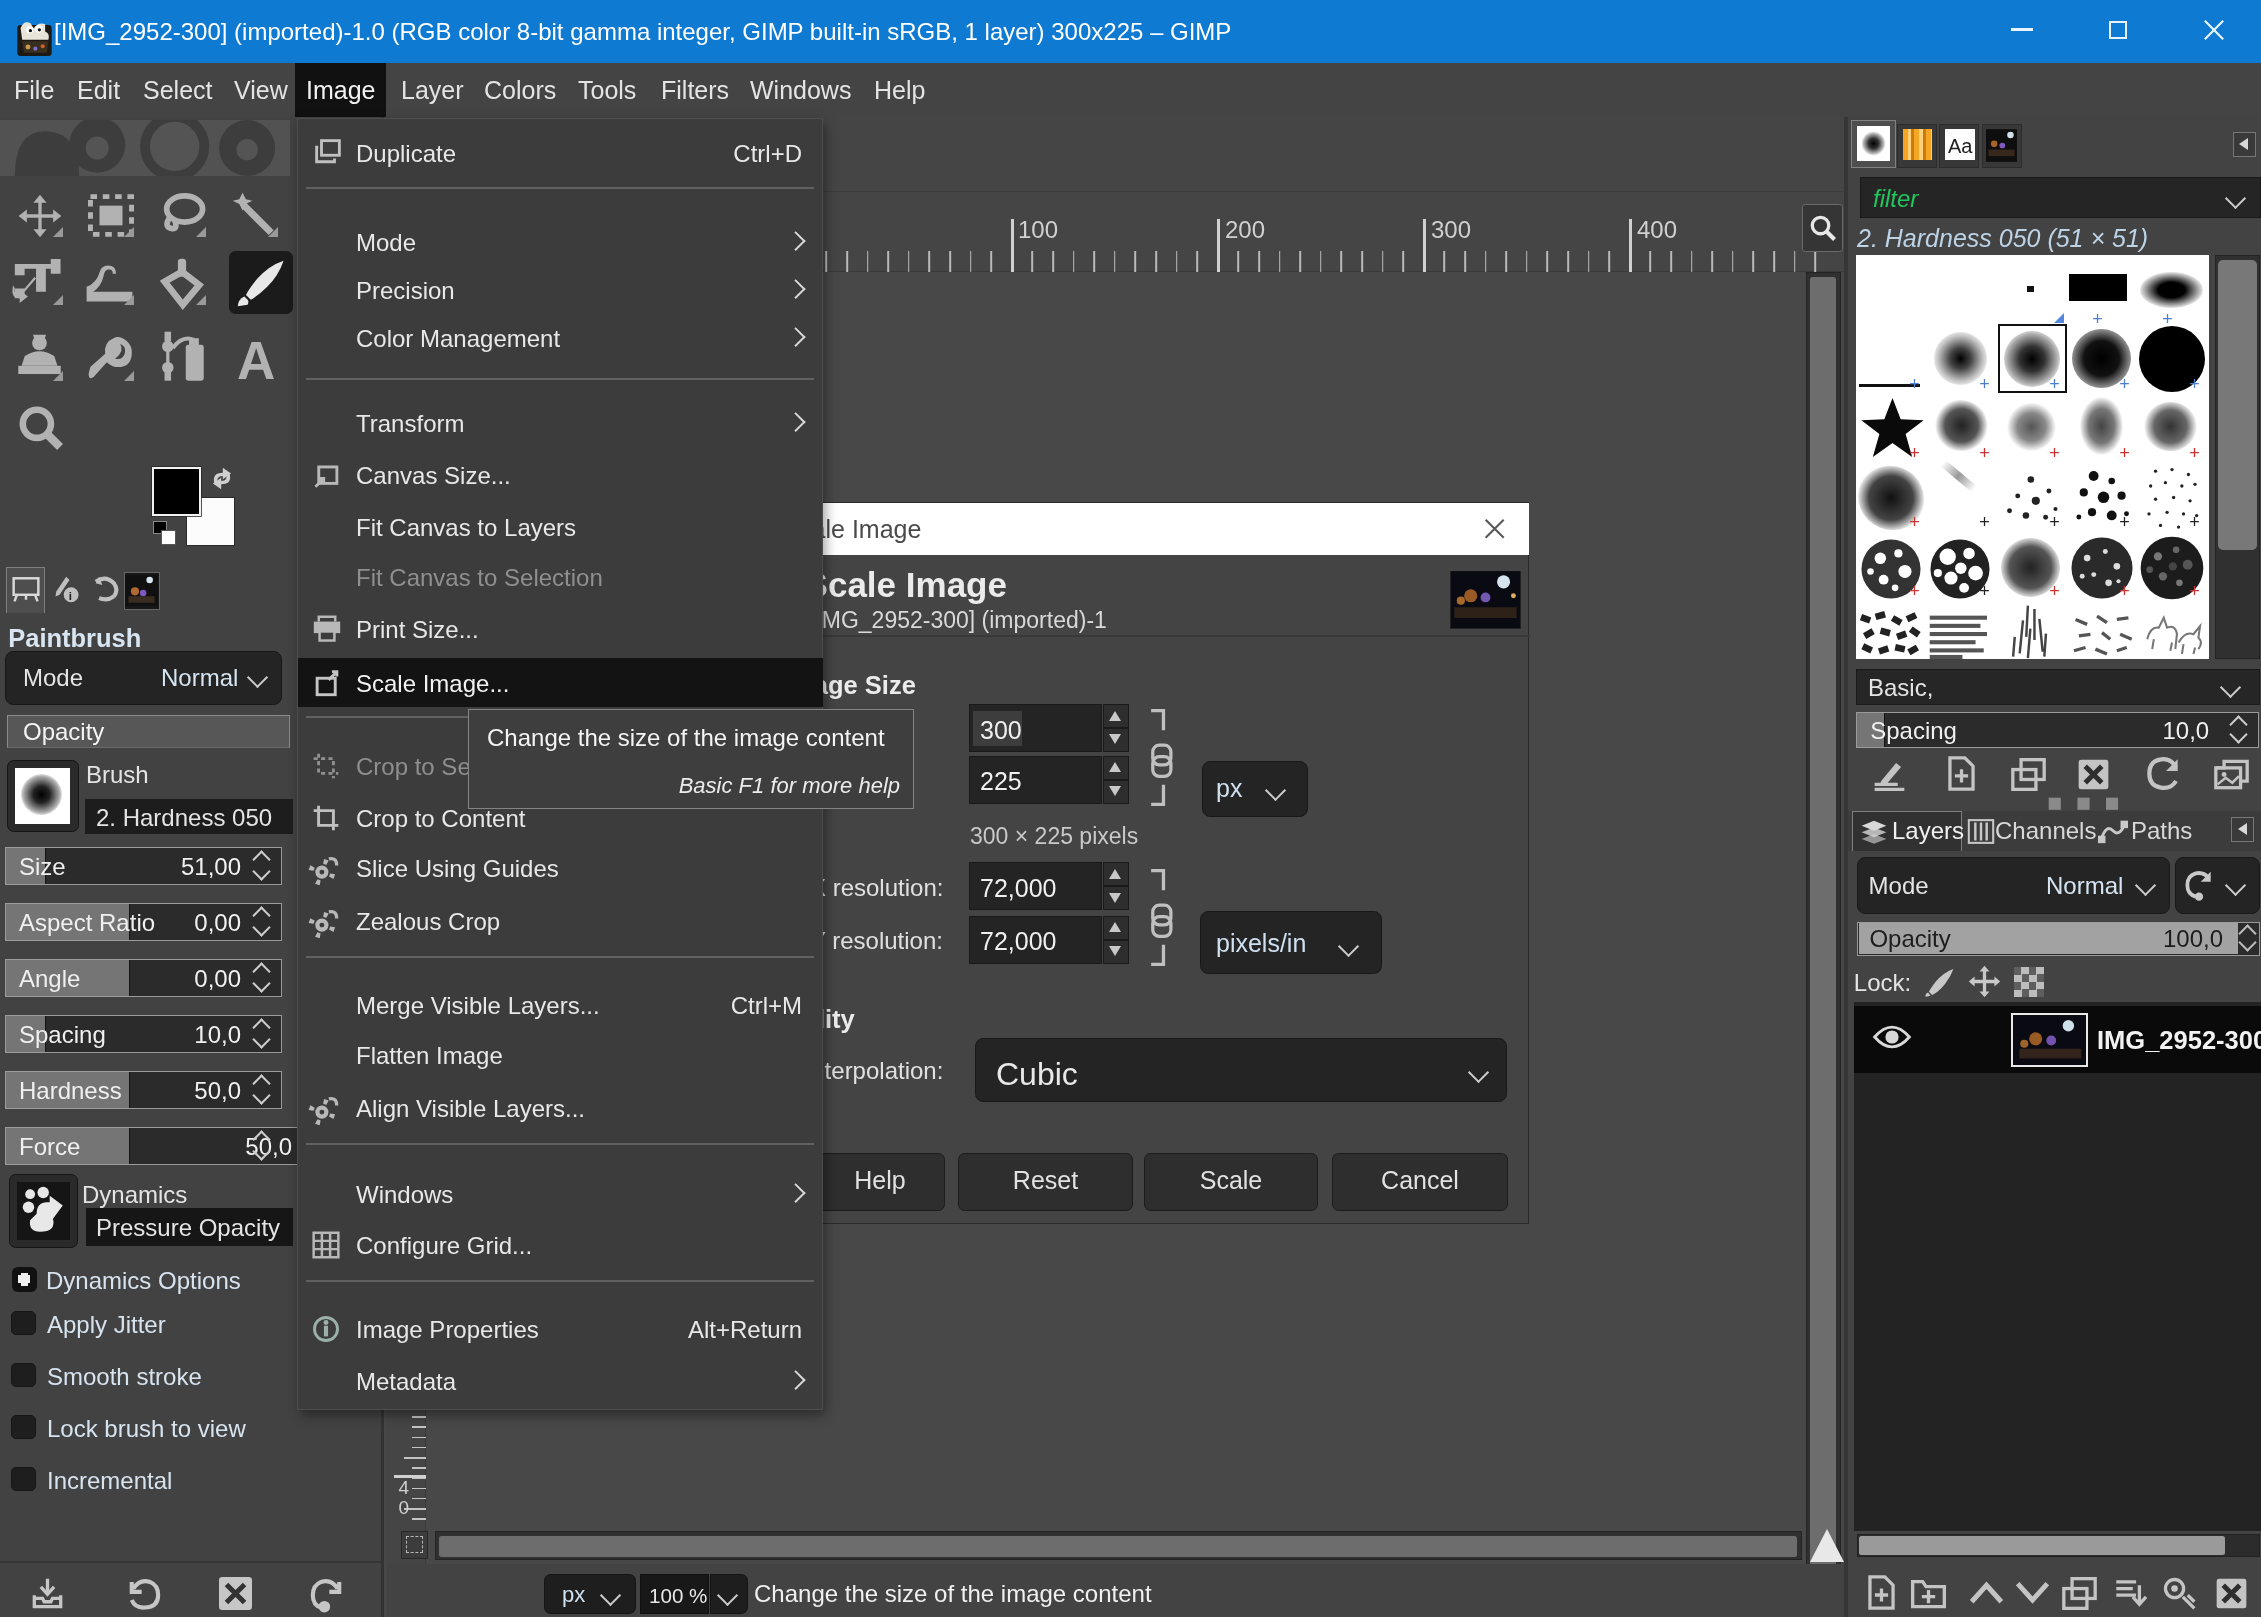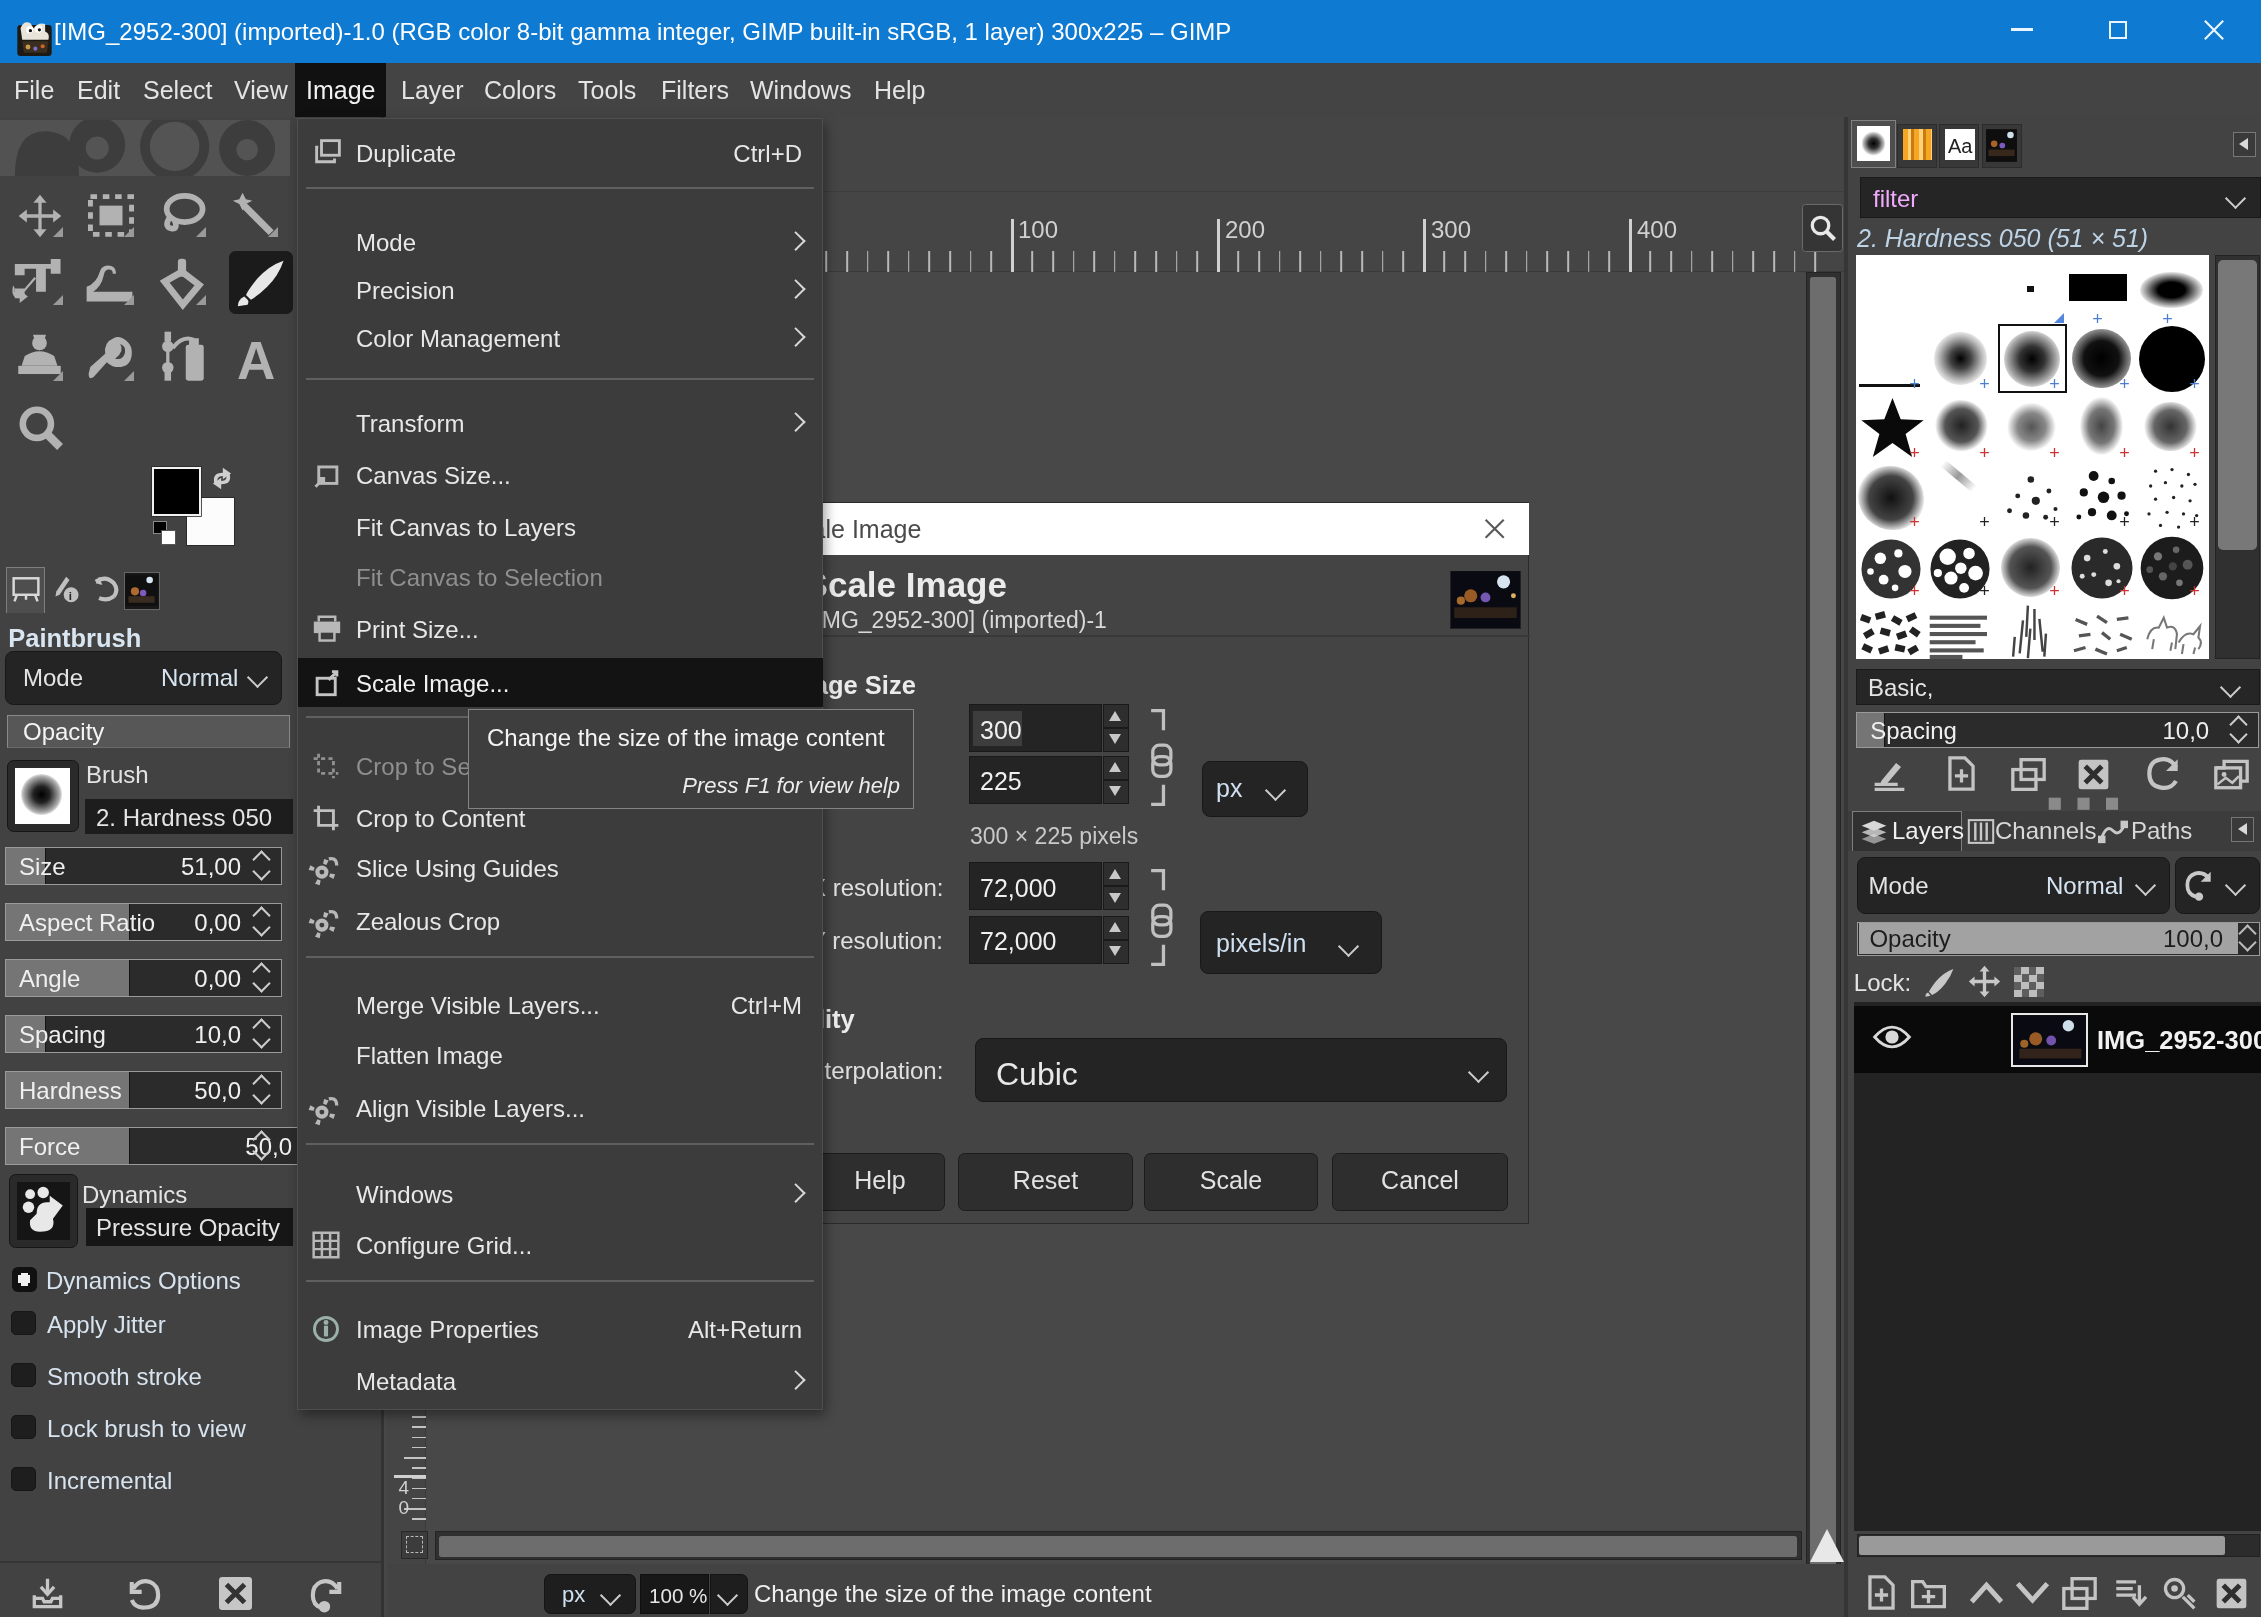--- a/index.html
+++ b/index.html
@@ -368,21 +368,21 @@
     <rect width="38" height="40" fill="#0e0e0e"></rect>
     <circle cx="30" cy="7" r="4" fill="#cfe0ea"></circle>
         <circle cx="10" cy="18" r="4" fill="#a86428"></circle>
     <circle cx="20" cy="20" r="3.5" fill="#7e5ac0"></circle>
         <rect x="3" y="25" width="32" height="8" fill="#38281c"></rect>
   </svg>
   <div class="abs" style="left:385px;top:15px;width:23px;height:25px;background:#3a3a3a;border:1.6px solid #777"></div>
   <div class="abs" style="left:391px;top:20.6px;width:0;height:0;border-top:6.6px solid transparent;border-bottom:6.6px solid transparent;border-right:9px solid #d8d8d8"></div>
 
   <div class="abs" style="left:11.5px;top:60px;width:401px;height:41px;background:#252525;border:0.8px solid #191919"></div>
-  <div class="txt" style="left:25px;top:68px;font-size:24px;color:#f0abfc">filter</div>
+  <div class="txt" style="left:25px;top:68px;font-size:24px;font-style:italic;color:#22c55e">filter</div>
   <div class="chev" style="left:377px;top:71px"></div>
 
   <div class="txt" style="left:9px;top:107px;font-size:25px;font-style:italic;color:#bdd3e6">2. Hardness 050 (51 × 51)</div>
 
   <div class="abs" style="left:8.2px;top:138px;width:353px;height:404px;background:#ffffff;overflow:hidden">
     <div class="abs" style="left:171px;top:30.5px;width:6.6px;height:6.6px;background:#111"></div>
     <div class="abs" style="left:213px;top:19px;width:58px;height:27px;background:#000"></div>
     <div class="abs" style="left:284px;top:17.3px;width:63px;height:36px;border-radius:50%;background:radial-gradient(ellipse,#000 0%,#000 30%,rgba(0,0,0,0) 75%)"></div>
     <div class="abs" style="left:198px;top:58px;width:0;height:0;border-left:10.7px solid transparent;border-bottom:10.7px solid #5588dd"></div>
     <div class="txt" style="left:236px;top:54px;font-size:18px;color:#4d7fd0">+</div>
@@ -894,16 +894,16 @@
         <div class="s">Alt+Return</div>
   </div>
   <div class="mi" style="top:1237px">
         <div class="t">Metadata</div>
         <div class="sub"></div>
       </div>
 </div>
 
 <div class="abs" style="left:468px;top:709px;width:446px;height:100px;background:#3e3e3e;border:0.8px solid #848484;z-index:60">
   <div class="txt" style="left:18px;top:14px;font-size:24px;color:#f4f4f4">Change the size of the image content</div>
-  <div class="txt" style="right:13px;top:63px;font-size:22px;font-style:italic;color:#ececec">Press F1 for view help</div>
+  <div class="txt" style="right:13px;top:63px;font-size:22px;font-style:italic;color:#ececec">Basic F1 for more help</div>
 </div>
 
 </div>
 
 </body></html>

